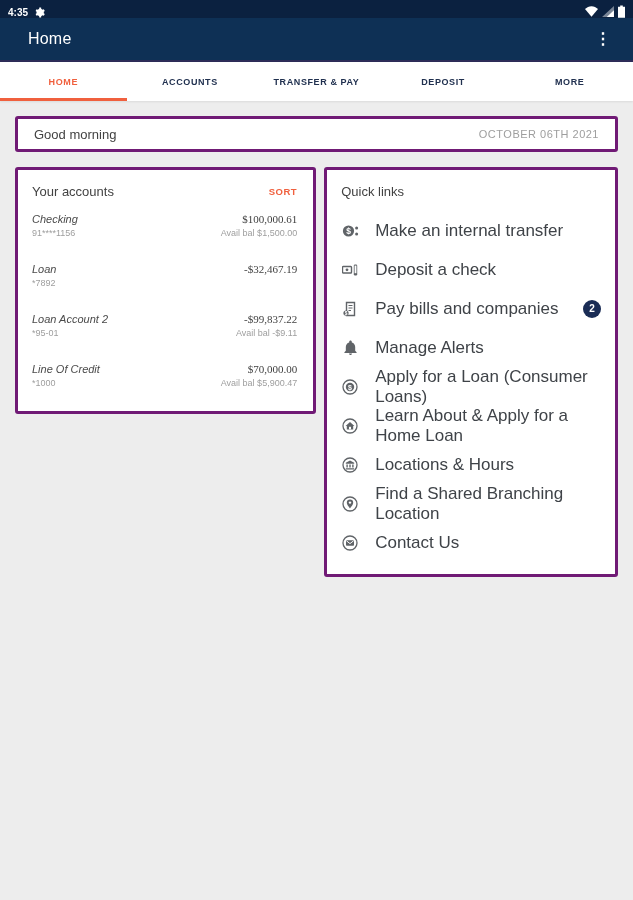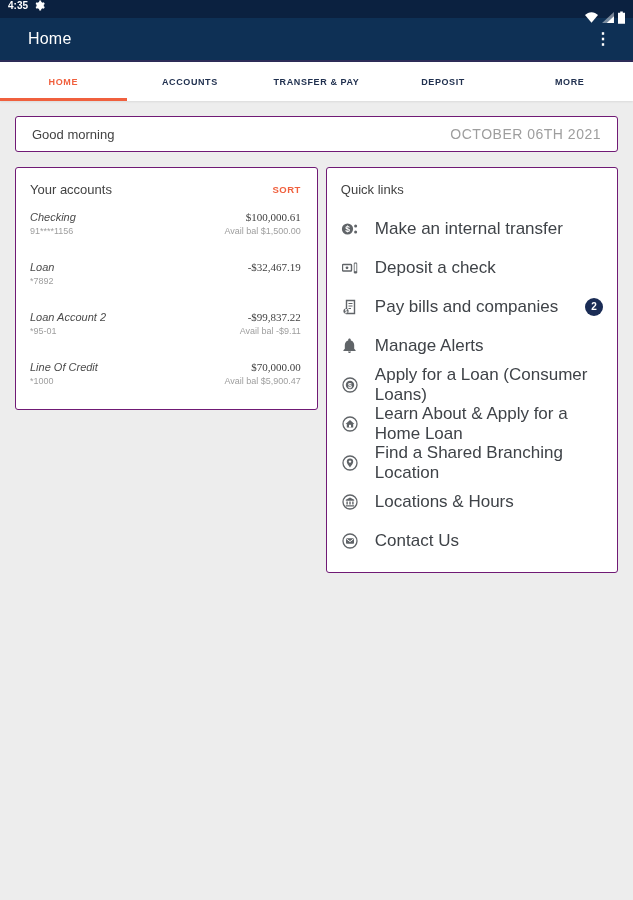--- a/index.html
+++ b/index.html
@@ -6,22 +6,22 @@
   html,body { width:633px; height:900px; }
   body {
     font-family:"Liberation Sans", sans-serif;
     background:#EDEDED;
     color:#424242;
     overflow:hidden;
   }
   
   .status-bar {
     height:18px; background:#0B2140; color:#fff;
-    display:flex; align-items:flex-start; padding:0 8px;
-    font-size:10px; font-weight:bold;flex-direction:column;
+    display:flex; align-items:flex-end; padding:0 8px;
+    font-size:10px; font-weight:bold;
   }
   .status-left { display:flex; align-items:center; gap:6px; }
   .status-right { margin-left:auto; display:flex; align-items:center; gap:4px; }
   .sb-icon { display:inline-flex; align-items:center; }
   
   .app-bar {
     height:44px; background:#0E3055; color:#fff;
     display:flex; align-items:center; padding:0 16px 0 28px;
     border-bottom:2px solid #2E2C58;
   }
@@ -41,29 +41,29 @@
     color:#20304F; cursor:pointer; position:relative; text-transform:uppercase;
   }
   .tab.active { color:#F0603E; }
   .tab.active::after {
     content:""; position:absolute; left:0; right:0; bottom:0; height:3px;
     background:#F0603E;
   }
   
   .content { padding:15px 15px 0 15px; }
   .card {
-    background:#fff; border:1px solid #701a75; border-radius:3px;
+    background:#fff; border:3px solid #701a75; border-radius:3px;
   }
   .greeting-card {
     height:36px; display:flex; align-items:center; padding:0 16px;
     margin-bottom:15px;
   }
   .greeting-text { font-size:13px; color:#424242; }
   .greeting-date {
-    margin-left:auto; font-size:14px; color:#9E9E9E;
+    margin-left:auto; font-size:11px; color:#9E9E9E;
     letter-spacing:.5px; text-transform:uppercase;
   }
   .cards-row { display:flex; gap:8px; align-items:flex-start; }
   
   .accounts-card { width:362px; padding:14px 16px 10px 14px; }
   .card-head { display:flex; align-items:center; margin-bottom:2px; }
   .card-title { font-size:13px; color:#424242; }
   .sort-link {
     margin-left:auto; color:#F0603E; font-size:9.5px; font-weight:bold;
     letter-spacing:.5px; cursor:pointer;
@@ -256,39 +256,39 @@
                 <path fill="#606468" d="M8 4 3.6 8h1.2v3.4h6.4V8h1.2z"></path>
                 <rect x="7" y="8.8" width="2" height="2.6" fill="#fff"></rect>
               </svg>
             </span>
             <span class="ql-label">Learn About &amp; Apply for a Home Loan</span>
           </div>
           <div class="ql-item">
             <span class="ql-icon">
               <svg width="16" height="16" viewBox="0 0 16 16">
                 <circle cx="8" cy="8" r="7" fill="none" stroke="#606468" stroke-width="1.3"></circle>
+                <path fill="#606468" d="M8 3.6 3.8 5.8v1H12.2v-1zM4.4 7.4h1.4v3.2H4.4zM7.3 7.4h1.4v3.2H7.3zM10.2 7.4h1.4v3.2h-1.4zM3.8 11.2h8.4v1.2H3.8z"></path>
+              </svg>
+            </span>
+            <span class="ql-label">Locations &amp; Hours</span>
+          </div>
+          <div class="ql-item">
+            <span class="ql-icon">
+              <svg width="16" height="16" viewBox="0 0 16 16">
+                <circle cx="8" cy="8" r="7" fill="none" stroke="#606468" stroke-width="1.3"></circle>
                 <path fill="#606468" d="M8 3.4a3.2 3.2 0 0 0-3.2 3.2C4.8 9 8 12.4 8 12.4s3.2-3.4 3.2-5.8A3.2 3.2 0 0 0 8 3.4z"></path>
                 <circle cx="8" cy="6.6" r="1.2" fill="#fff"></circle>
               </svg>
             </span>
             <span class="ql-label">Find a Shared Branching Location</span>
           </div>
           <div class="ql-item">
             <span class="ql-icon">
               <svg width="16" height="16" viewBox="0 0 16 16">
                 <circle cx="8" cy="8" r="7" fill="none" stroke="#606468" stroke-width="1.3"></circle>
-                <path fill="#606468" d="M8 3.6 3.8 5.8v1H12.2v-1zM4.4 7.4h1.4v3.2H4.4zM7.3 7.4h1.4v3.2H7.3zM10.2 7.4h1.4v3.2h-1.4zM3.8 11.2h8.4v1.2H3.8z"></path>
-              </svg>
-            </span>
-            <span class="ql-label">Locations &amp; Hours</span>
-          </div>
-          <div class="ql-item">
-            <span class="ql-icon">
-              <svg width="16" height="16" viewBox="0 0 16 16">
-                <circle cx="8" cy="8" r="7" fill="none" stroke="#606468" stroke-width="1.3"></circle>
                 <rect x="4" y="5.2" width="8" height="5.6" rx="0.8" fill="#606468"></rect>
                 <path fill="none" stroke="#fff" stroke-width="1" d="m4.4 5.8 3.6 2.8 3.6-2.8"></path>
               </svg>
             </span>
             <span class="ql-label">Contact Us</span>
           </div>
         </div>
     </div>
   </div>
 

